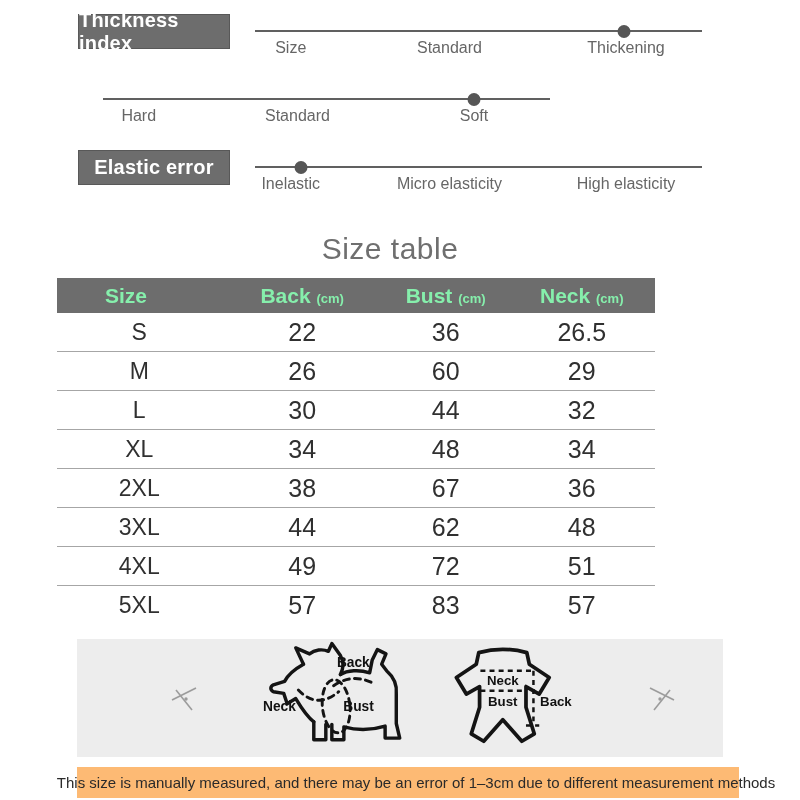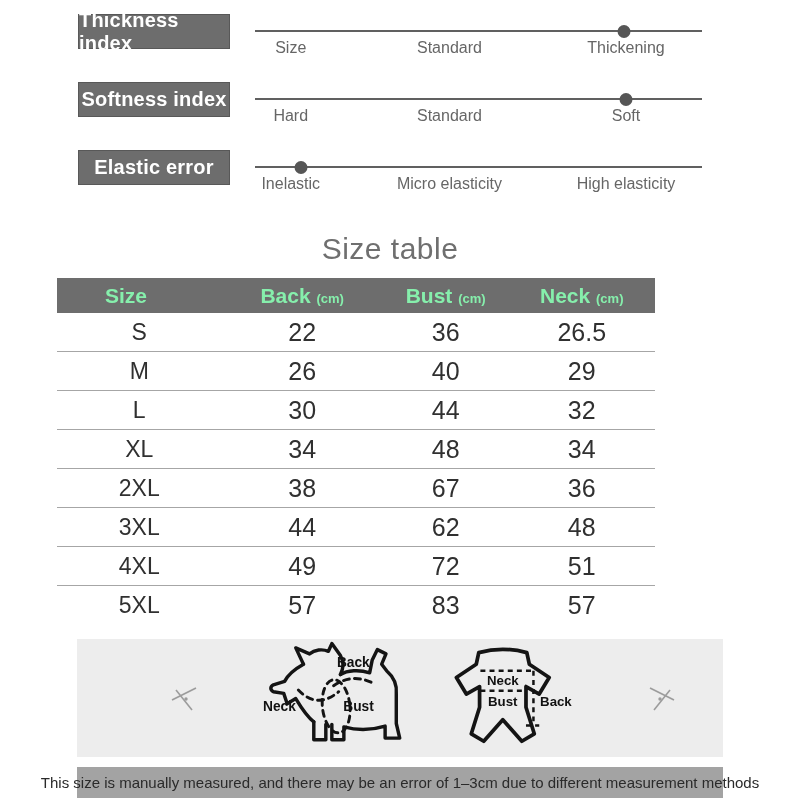--- a/index.html
+++ b/index.html
@@ -56,23 +56,23 @@
   .arrow-prev{left:92px;}
   .arrow-next{right:46px;}
   .dog-figure{position:absolute;left:160px;top:2px;}
   .garment-figure{position:absolute;left:362px;top:2px;}
   .fig-label{
     font-size:16px;font-weight:600;fill:#121212;
     font-family:"Liberation Sans","DejaVu Sans",sans-serif;
   }
   
   .footer-note{
-    width:646px;height:31px;margin:10px 0 0 77px;background:#a3a3a3;
+    width:646px;height:31px;margin:10px 0 0 77px;background:#fdba74;
     color:#2a2a2a;font-size:15px;
-    display:flex;align-items:center;justify-content:center;white-space:nowrap;
+    display:flex;align-items:center;justify-content:center;white-space:nowrap;padding-left:16px;
   }
 </style>
 </head>
 <body>
 
 <div class="page">
 
   <section class="indexes">
 
     <div class="index-row">
@@ -80,21 +80,20 @@
       <div class="scale">
         <div class="scale-line"></div>
         <div class="scale-dot" style="left:82.5%"></div>
         <span class="tick t1">Size</span>
         <span class="tick t2">Standard</span>
         <span class="tick t3">Thickening</span>
       </div>
     </div>
 
     <div class="index-row">
-      <div class="index-label">Softness index</div>
       <div class="scale">
         <div class="scale-line"></div>
         <div class="scale-dot" style="left:83%"></div>
         <span class="tick t1">Hard</span>
         <span class="tick t2">Standard</span>
         <span class="tick t3">Soft</span>
       </div>
     </div>
 
     <div class="index-row">
@@ -130,21 +129,21 @@
     <tbody>
       <tr>
         <td class="size-cell">S</td>
         <td>22</td>
         <td>36</td>
         <td>26.5</td>
       </tr>
       <tr>
         <td class="size-cell">M</td>
         <td>26</td>
-        <td>40</td>
+        <td>60</td>
         <td>29</td>
       </tr>
       <tr>
         <td class="size-cell">L</td>
         <td>30</td>
         <td>44</td>
         <td>32</td>
       </tr>
       <tr>
         <td class="size-cell">XL</td>

